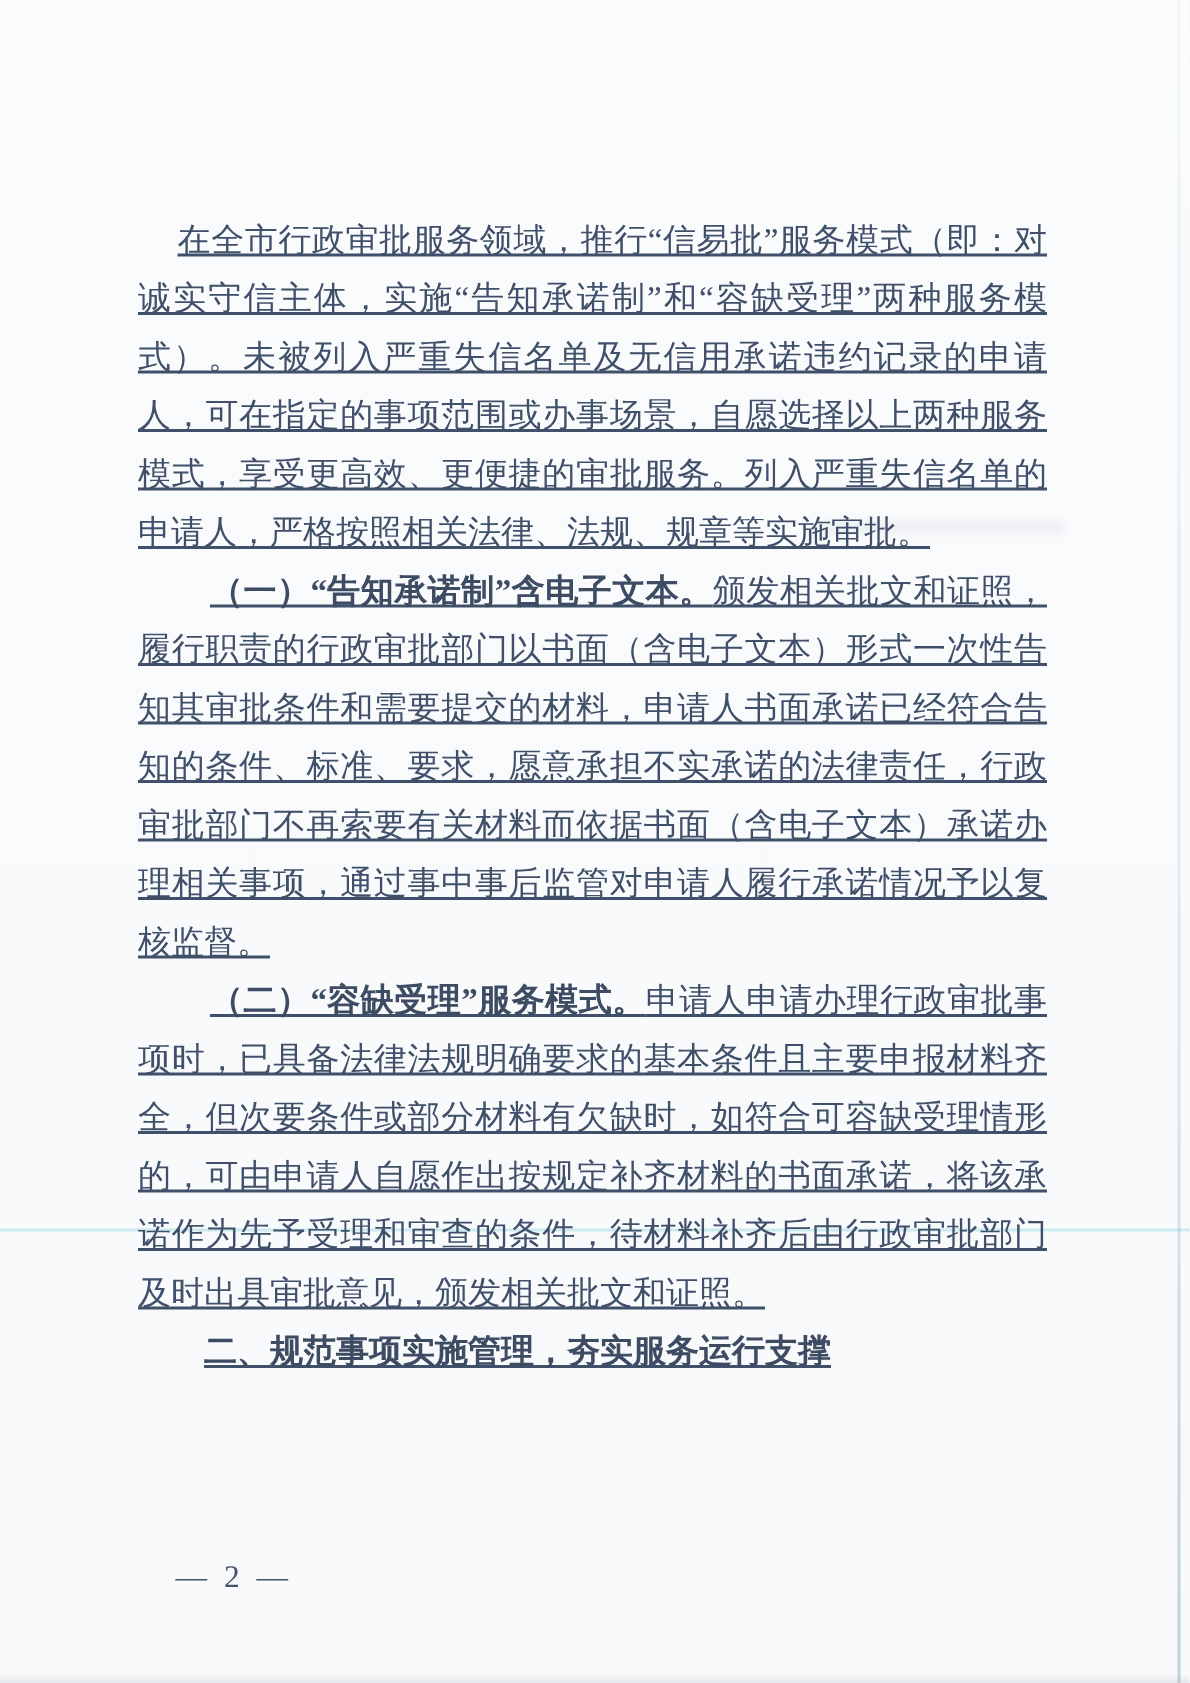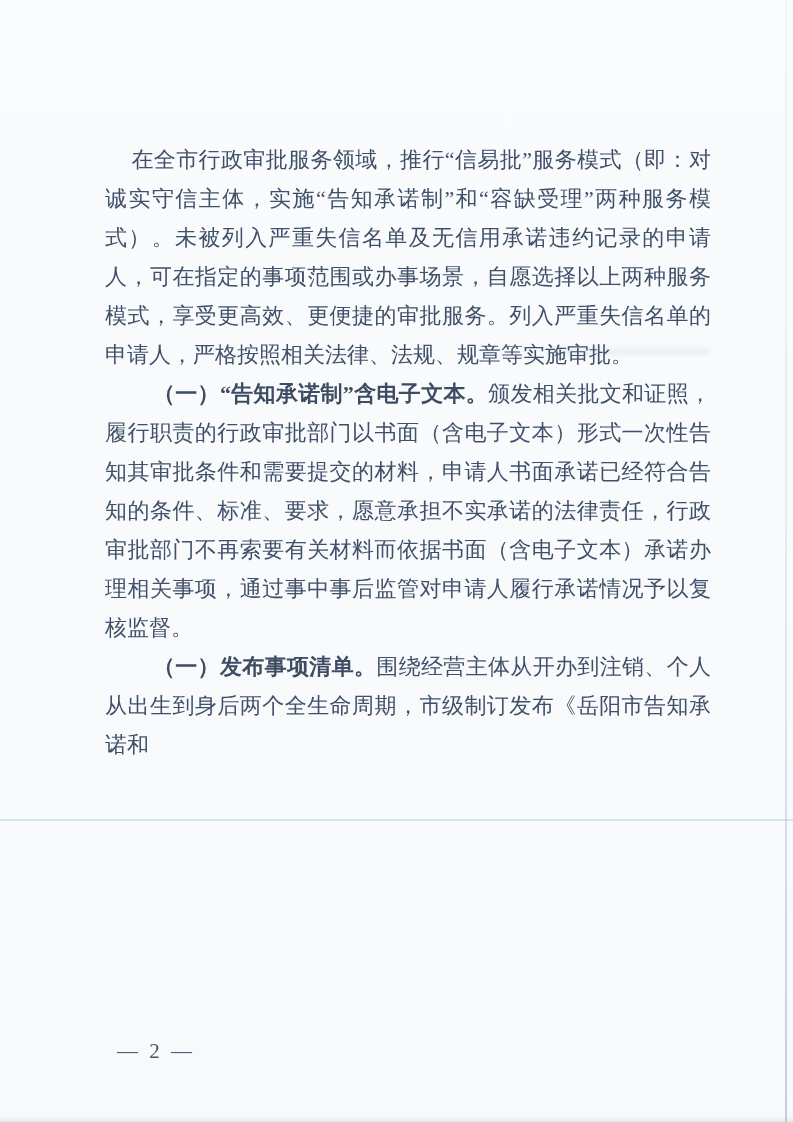--- a/index.html
+++ b/index.html
@@ -50,27 +50,28 @@
     top: 347px;
     width: 162px;
     height: 9px;
     background: rgba(145,160,182,0.10);
     filter: blur(2px);
     border-radius: 4px;
   }
   
   .doc-body {
     position: absolute;
-    left: 105px;
+    left: 92px;
     top: 140px;
     width: 606px;
     font-size: 22px;
     line-height: 39px;
     color: #40506a;
     text-align: justify;
+    text-decoration: underline;
   }
   .para {
     margin: 0;
     padding: 0;
     text-indent: 2.18em;
   }
   .para.body-first {
     text-indent: 1.2em;
   }
   .para.heading {
@@ -98,17 +99,18 @@
 
 <div class="page">
   <div class="artifact-smudge"></div>
   <div class="artifact-cyan-line"></div>
   <div class="artifact-right-edge"></div>
   <div class="artifact-bottom-edge"></div>
 
   <div class="doc-body">
       <p class="para body-first"><span>在全市行政审批服务领域，推行“信易批”服务模式（即：对诚实守信主体，实施“告知承诺制”和“容缺受理”两种服务模式）。未被列入严重失信名单及无信用承诺违约记录的申请人，可在指定的事项范围或办事场景，自愿选择以上两种服务模式，享受更高效、更便捷的审批服务。列入严重失信名单的申请人，严格按照相关法律、法规、规章等实施审批。</span></p>
       <p class="para body"><span class="lead">（一）“告知承诺制”含电子文本。</span><span>颁发相关批文和证照，履行职责的行政审批部门以书面（含电子文本）形式一次性告知其审批条件和需要提交的材料，申请人书面承诺已经符合告知的条件、标准、要求，愿意承担不实承诺的法律责任，行政审批部门不再索要有关材料而依据书面（含电子文本）承诺办理相关事项，通过事中事后监管对申请人履行承诺情况予以复核监督。</span></p>
-      <p class="para body"><span class="lead">（一）发布事项清单。</span><span>围绕经营主体从开办到注销、个人从出生到身后两个全生命周期，市级制订发布《岳阳市告知承诺和</span></p>
+      <p class="para body"><span class="lead">（二）“容缺受理”服务模式。</span><span>申请人申请办理行政审批事项时，已具备法律法规明确要求的基本条件且主要申报材料齐全，但次要条件或部分材料有欠缺时，如符合可容缺受理情形的，可由申请人自愿作出按规定补齐材料的书面承诺，将该承诺作为先予受理和审查的条件，待材料补齐后由行政审批部门及时出具审批意见，颁发相关批文和证照。</span></p>
+      <p class="para heading"><span>二、规范事项实施管理，夯实服务运行支撑</span></p>
     </div>
 
   <div class="page-number">— 2 —</div>
 </div>
 
 </body></html>

